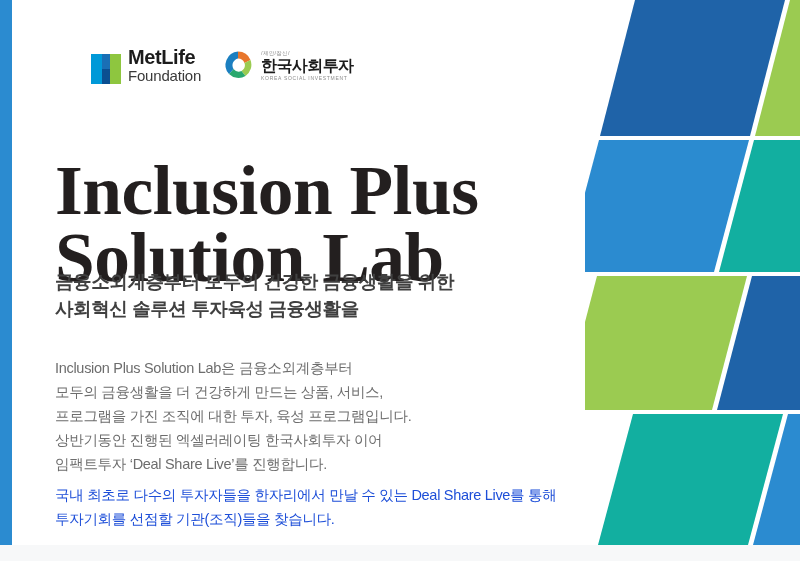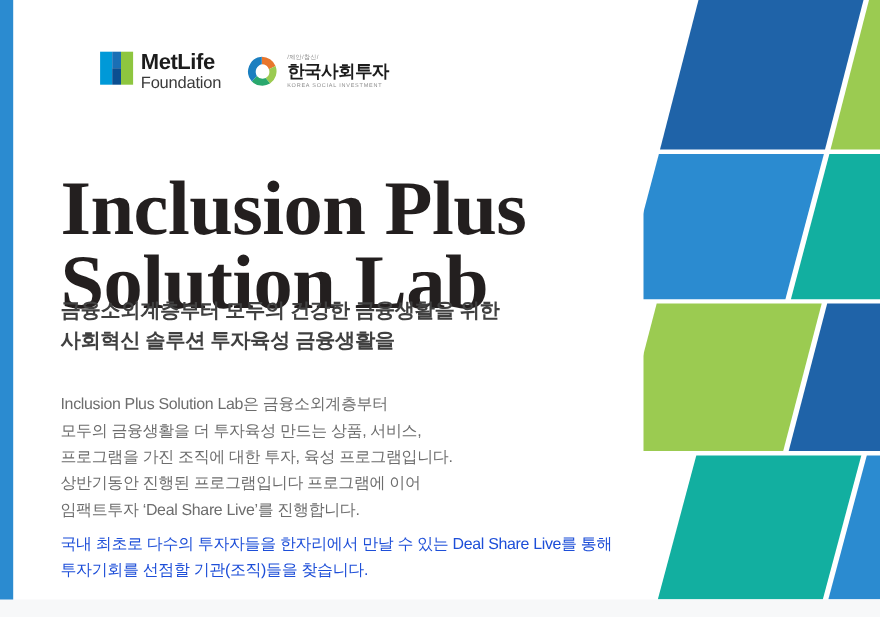--- a/index.html
+++ b/index.html
@@ -47,21 +47,21 @@
   .logo-row {
     position: absolute;
     left: 55px;
     top: 47px;
     display: flex;
     align-items: center;
     gap: 22px;
   }
   .metlife {
     display: flex;
-    align-items: flex-start;
+    align-items: flex-end;
     gap: 7px;
     padding-left: 36px;
   }
   .metlife-mark {
     width: 30px;
     height: 30px;
     position: relative;
     flex: none;
   }
   .ml-q {
@@ -228,23 +228,23 @@
     <span class="l2">Solution Lab</span>
   </h1>
 
   <div class="subtitle">
     <span>금융소외계층부터 모두의 건강한 금융생활을 위한</span>
     <span>사회혁신 솔루션 투자육성 금융생활을</span>
   </div>
 
   <div class="body-a">
     <span>Inclusion Plus Solution Lab은 금융소외계층부터</span>
-    <span>모두의 금융생활을 더 투자육성 만드는 상품, 서비스,</span>
+    <span>모두의 금융생활을 더 건강하게 만드는 상품, 서비스,</span>
     <span>프로그램을 가진 조직에 대한 투자, 육성 프로그램입니다.</span>
-    <span>상반기동안 진행된 프로그램입니다 프로그램에 이어</span>
+    <span>상반기동안 진행된 엑셀러레이팅 한국사회투자 이어</span>
     <span>임팩트투자 ‘Deal Share Live’를 진행합니다.</span>
   </div>
 
   <div class="body-b">
     <span>국내 최초로 다수의 투자자들을 한자리에서 만날 수 있는 Deal Share Live를 통해</span>
     <span>투자기회를 선점할 기관(조직)들을 찾습니다.</span>
   </div>
 
 </div>
 

